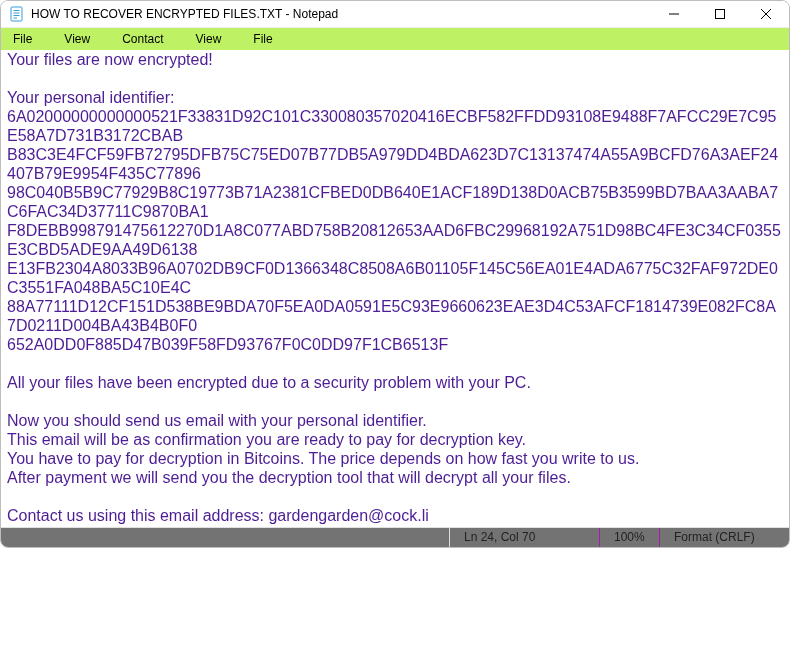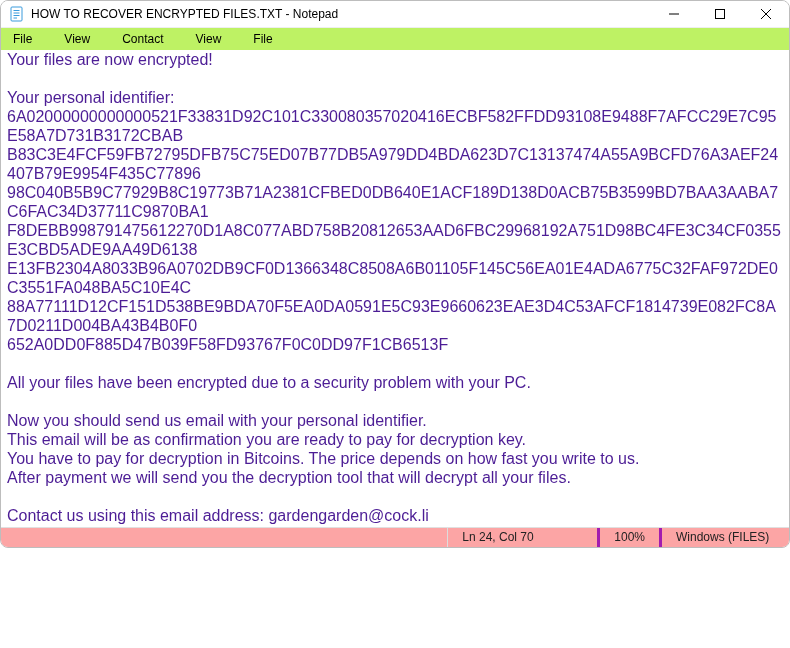--- a/index.html
+++ b/index.html
@@ -8,23 +8,23 @@
   .titlebar { height: 32px; display: flex; align-items: center; background: #fff; border-bottom: 1px solid #eee; }
   .titlebar .icon { width: 16px; height: 16px; margin: 0 6px 0 8px; flex: 0 0 auto; }
   .titlebar .title { flex: 1 1 auto; font-size: 12px; color: #000; white-space: nowrap; overflow: hidden; text-overflow: ellipsis; }
   .win-controls { display: flex; height: 100%; }
   .win-btn { width: 46px; height: 100%; display: flex; align-items: center; justify-content: center; }
   .win-btn svg { display: block; }
   .menubar { height: 22px; display: flex; align-items: center; padding: 0 4px; gap: 16px; background: #bef264; }
   .menu-item { font-size: 12px; color: #000; padding: 2px 8px; line-height: 18px; }
   .content { flex: 1 1 auto; padding: 0 6px 0 6px; font-family: Liberation Sans, sans-serif; font-size: 16px; line-height: 19px; color: #4c1d95; white-space: pre-wrap; word-break: break-all; overflow: hidden; }
   .caret { display: inline-block; width: 1px; height: 15px; background: #000; vertical-align: -2px; margin-left: 2px; }
-  .statusbar { height: 24px; display: flex; align-items: center; background: #fca5a5; border-top: 1px solid #e0e0e0; font-size: 12px; color: #222; }
+  .statusbar { height: 24px; display: flex; align-items: center; background: #737373; border-top: 1px solid #e0e0e0; font-size: 12px; color: #222; }
   .statusbar .spacer { flex: 1 1 auto; }
-  .statusbar .cell { padding: 0 14px; height: 100%; display: flex; align-items: center; border-left: 3px solid #a21caf; min-width: 60px; }
+  .statusbar .cell { padding: 0 14px; height: 100%; display: flex; align-items: center; border-left: 1px solid #a21caf; min-width: 60px; }
   .statusbar .cell.first { border-left: 1px solid #dcdcdc; }
 </style>
 </head>
 <body>
 
 <div class="window">
 
   <div class="titlebar">
     <span class="icon">
       <svg width="16" height="16" viewBox="0 0 16 16">
@@ -86,16 +86,16 @@
 Attention!
  * Do not rename encrypted files.
  * Do not try to decrypt your data using third party software, it may cause permanent data loss.
  * Decryption of your files with the help of third parties may cause increased price
    (they add their fee to our) or you can become a victim of a scam. </span><span class="caret"></span></div>
 
   <div class="statusbar">
     <div class="spacer"></div>
     <div class="cell first" style="min-width:150px">Ln 24, Col 70</div>
     <div class="cell" style="min-width:60px">100%</div>
-    <div class="cell" style="min-width:130px">Windows (FILES)</div>
+    <div class="cell" style="min-width:130px">Format (CRLF)</div>
   </div>
 
 </div>
 
 </body></html>

